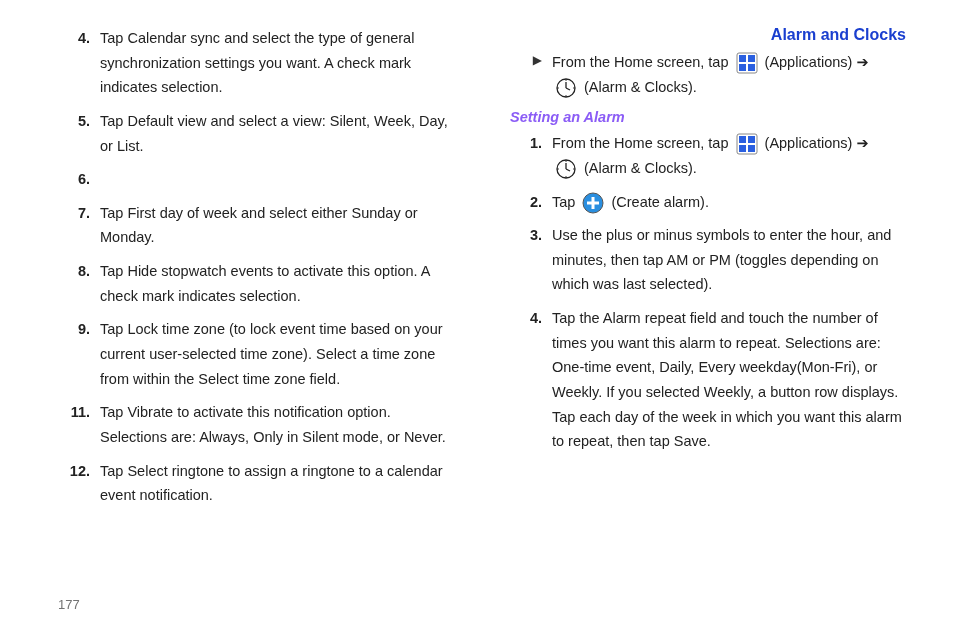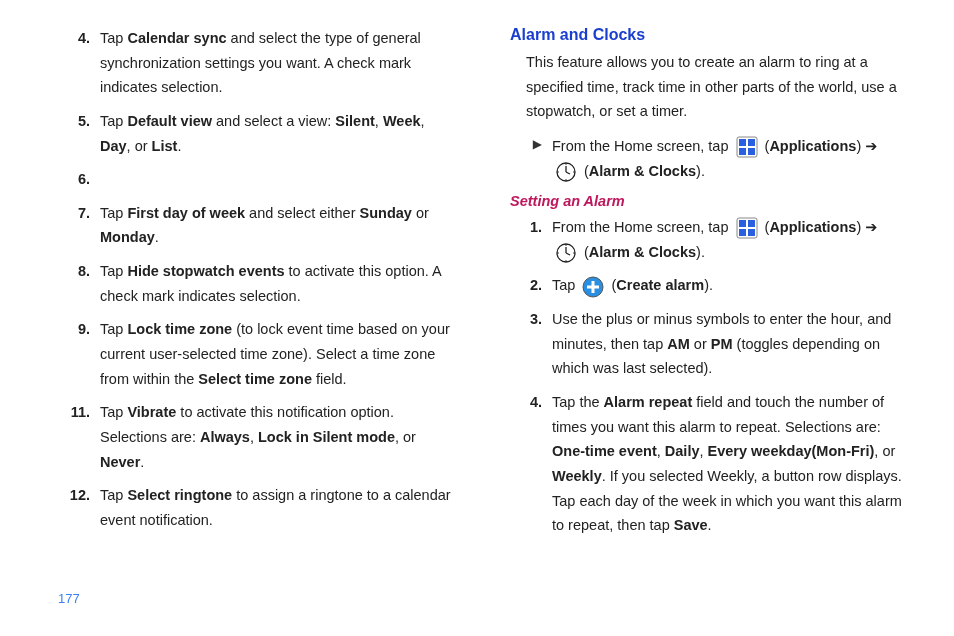--- a/index.html
+++ b/index.html
@@ -23,50 +23,51 @@
     line-height:1.7;
     margin-bottom:9px;
   }
   .num{
     min-width:32px;
     text-align:right;
     font-weight:bold;
     padding-right:10px;
   }
   .body{flex:1;}
-  b{font-weight:bold;}
+  b{font-weight:normal;}
   .h2{
     color:#1a3fcf;
     font-weight:bold;
     font-size:16px;
     margin:0 0 6px 0;
+    text-align:right;
   }
   .intro{line-height:1.7;margin:0 0 10px 16px;}
   .h3{
-    color:#be185d;
+    color:#8b5cf6;
     font-style:italic;
     font-weight:bold;
     font-size:14.5px;
     margin:10px 0 6px 0;
   }
   .bullet-row{
     display:flex;
     line-height:1.7;
     margin:0 0 8px 0;
   }
   .bullet-row .tri{
     min-width:32px;text-align:right;padding-right:10px;font-size:12px;color:#333;
   }
   .icon{
     display:inline-block;vertical-align:middle;margin:0 3px;
   }
   .icon svg{display:block;}
   .pagenum{
-    position:absolute;left:58px;bottom:30px;
-    font-size:13px;color:#3b82f6;
+    position:absolute;left:58px;bottom:24px;
+    font-size:13px;color:#737373;
   }
 </style>
 </head>
 <body>
 
 <div class="page">
 
   <div class="col">
     <ol class="steps" id="left-steps">
         <li>
@@ -87,32 +88,31 @@
         <li>
           <span class="num">8.</span>
           <span class="body">Tap <b>Hide stopwatch events</b> to activate this option. A check mark indicates selection.</span>
         </li>
         <li>
           <span class="num">9.</span>
           <span class="body">Tap <b>Lock time zone</b> (to lock event time based on your current user-selected time zone). Select a time zone from within the <b>Select time zone</b> field.</span>
         </li>
         <li>
           <span class="num">11.</span>
-          <span class="body">Tap <b>Vibrate</b> to activate this notification option. Selections are: <b>Always</b>, <b>Lock in Silent mode</b>, or <b>Never</b>.</span>
+          <span class="body">Tap <b>Vibrate</b> to activate this notification option. Selections are: <b>Always</b>, <b>Only in Silent mode</b>, or <b>Never</b>.</span>
         </li>
         <li>
           <span class="num">12.</span>
           <span class="body">Tap <b>Select ringtone</b> to assign a ringtone to a calendar event notification.</span>
         </li>
       </ol>
   </div>
 
   <div class="col">
     <div class="h2">Alarm and Clocks</div>
-    <p class="intro">This feature allows you to create an alarm to ring at a specified time, track time in other parts of the world, use a stopwatch, or set a timer.</p>
 
     <div class="bullet-row">
       <span class="tri">▶</span>
       <span class="body" id="nav-line">From the Home screen, tap <span class="icon"><svg width="22" height="22">
               <rect x="1" y="1" width="20" height="20" rx="2" fill="#fff" stroke="#888"></rect>
               <rect x="3" y="3" width="7" height="7" fill="#2a5fe0"></rect>
               <rect x="12" y="3" width="7" height="7" fill="#2a5fe0"></rect>
               <rect x="3" y="12" width="7" height="7" fill="#2a5fe0"></rect>
               <rect x="12" y="12" width="7" height="7" fill="#2a5fe0"></rect>
             </svg></span> (<b>Applications</b>) ➔ <br><span class="icon"><svg width="22" height="22">

